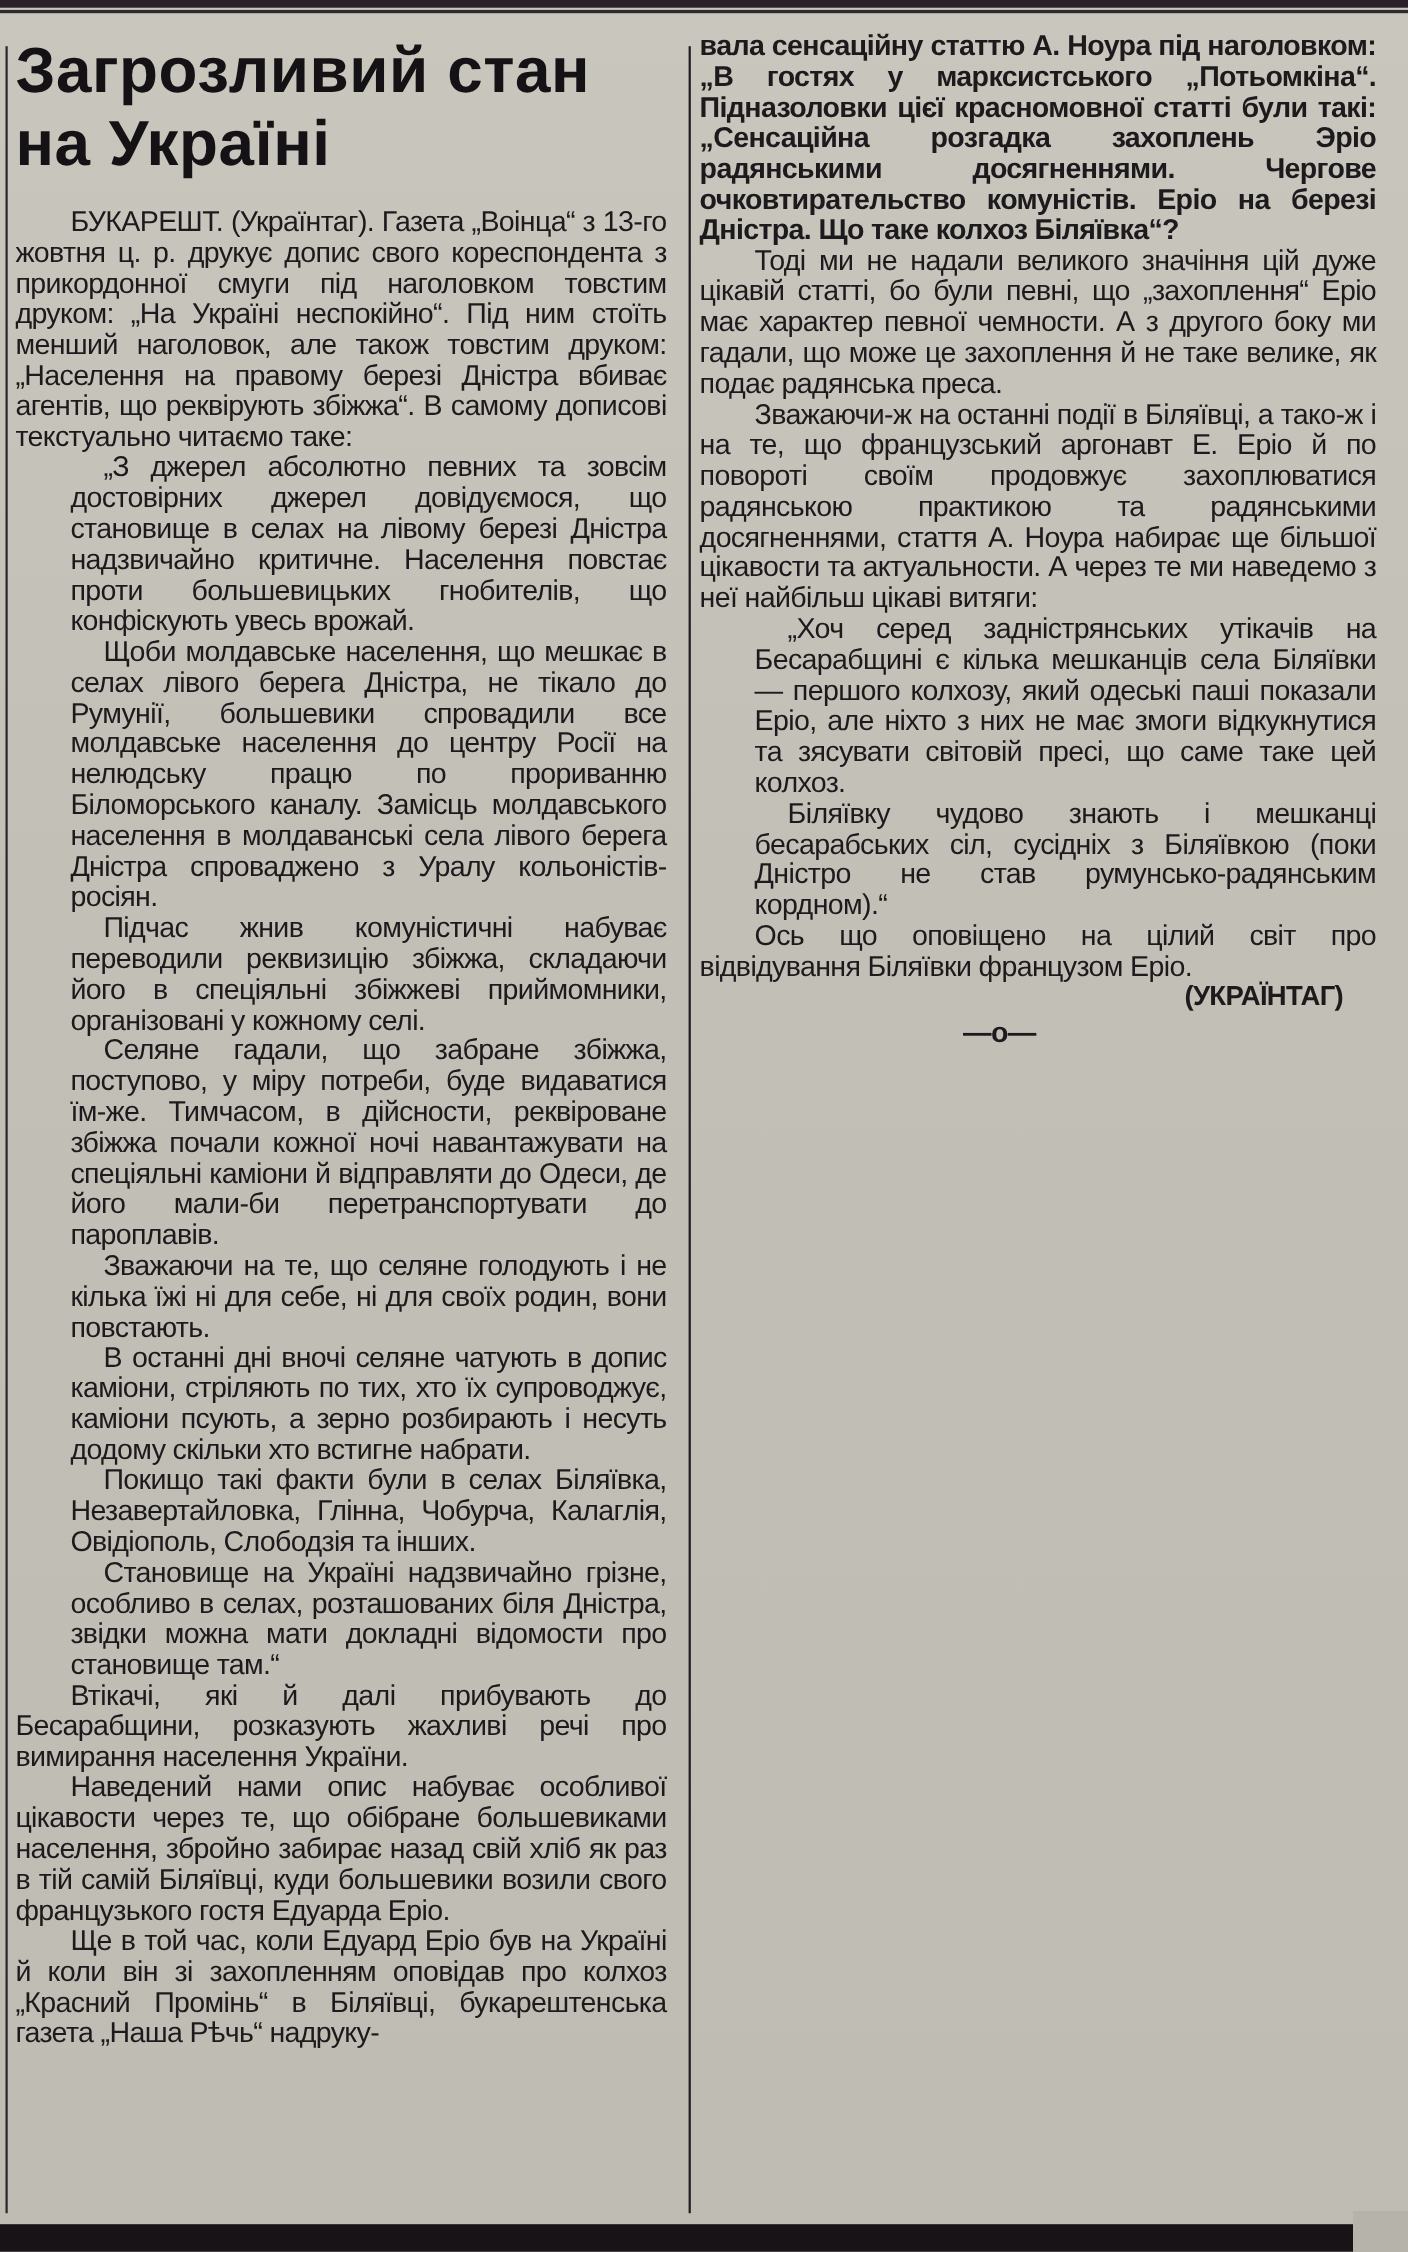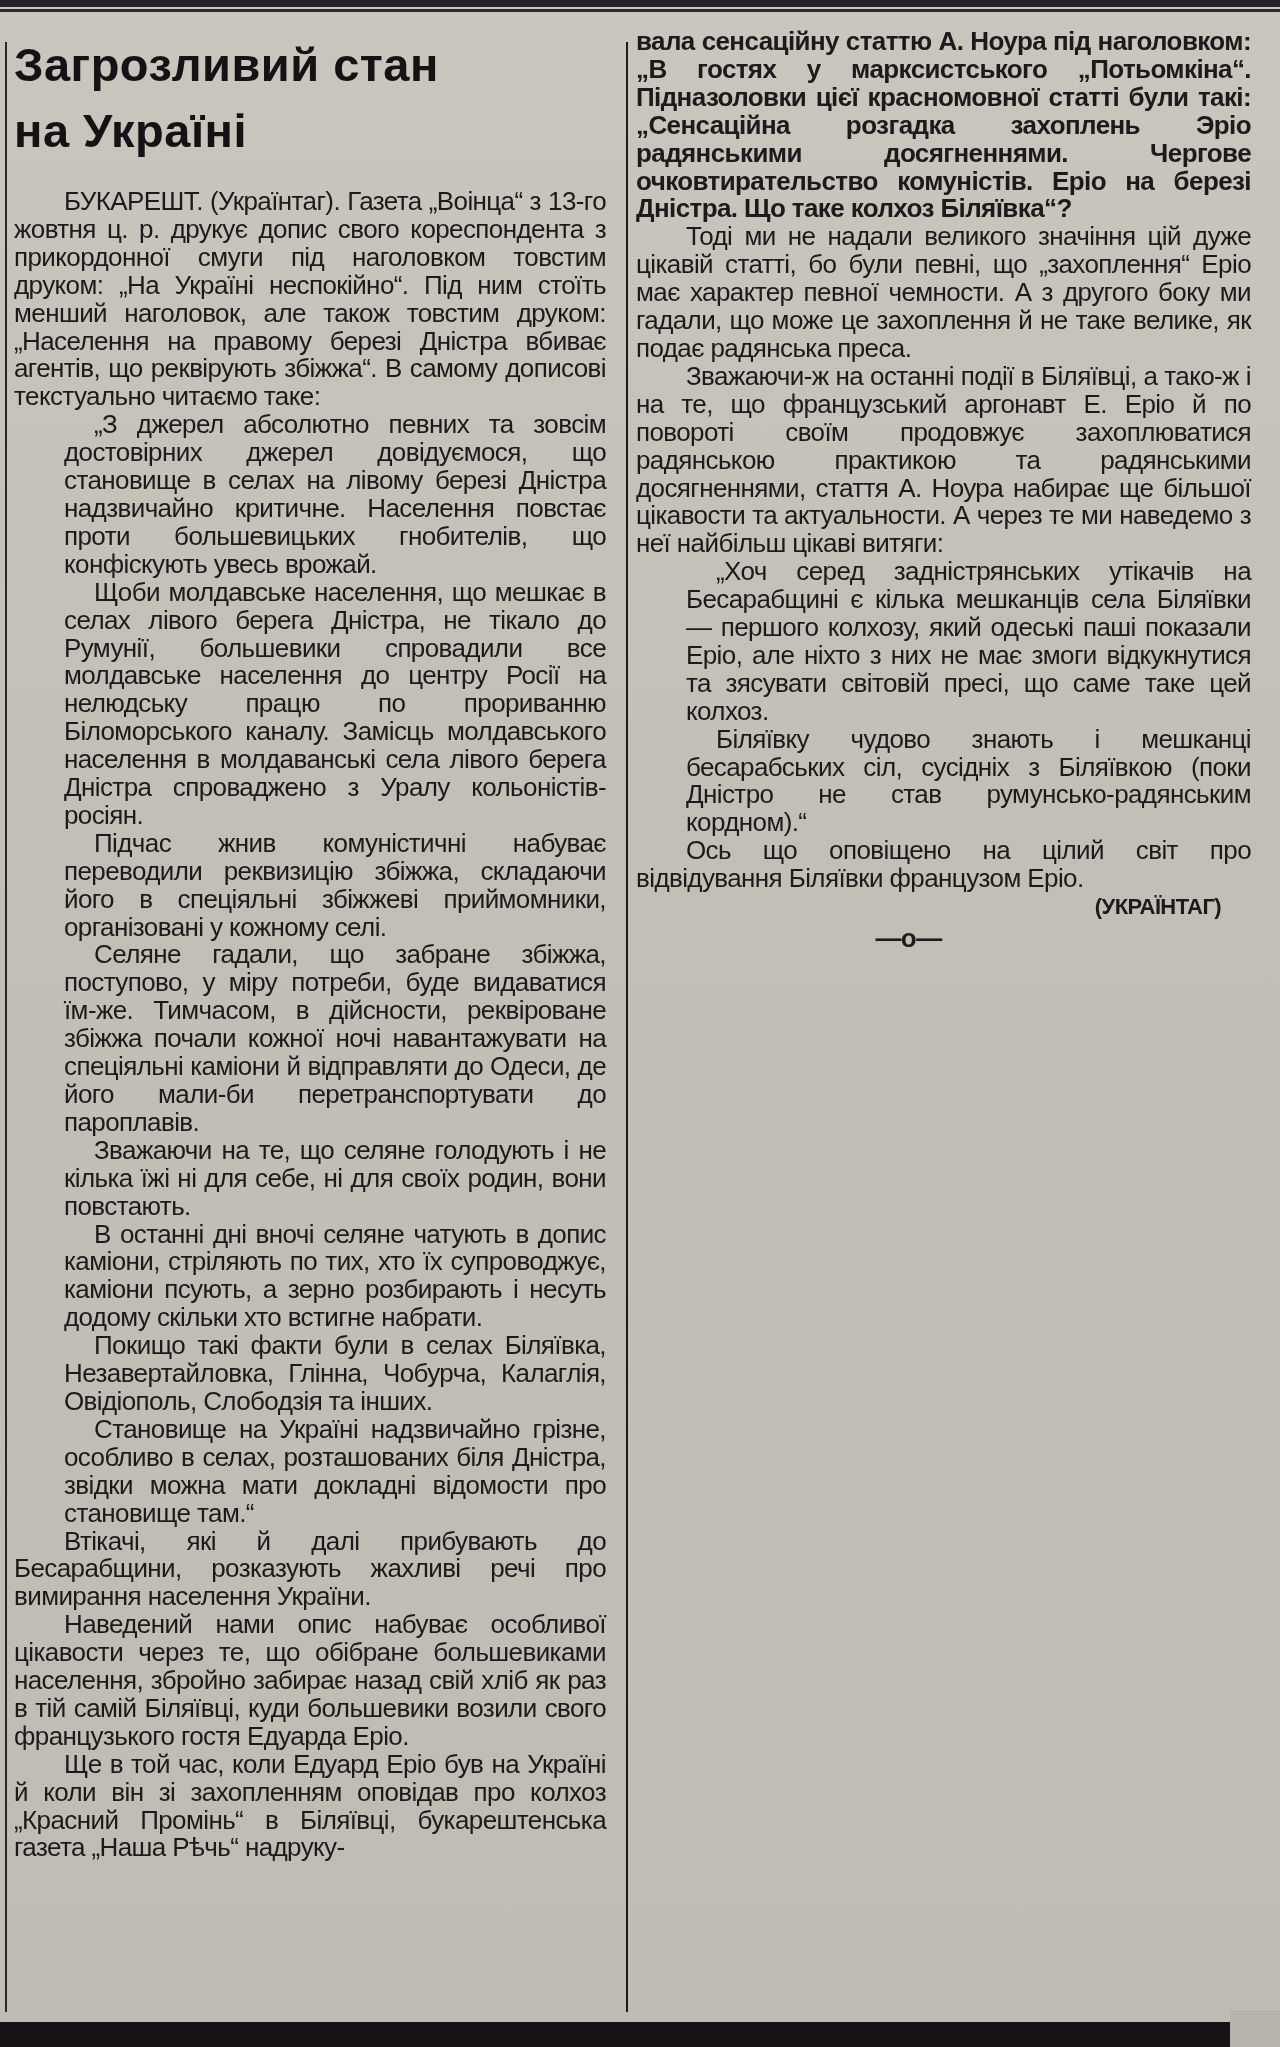--- a/index.html
+++ b/index.html
@@ -44,31 +44,31 @@
     text-align: justify;
     font-family: "Liberation Sans Narrow", "Liberation Sans", "DejaVu Sans Condensed", sans-serif;
     font-stretch: condensed;
     letter-spacing: -0.6px;
   }
   .col-left { left: 14px; top: 188px; width: 592px; }
   .col-right { left: 636px; top: 28px; width: 615px; }
   .headline {
     position: absolute; left: 14px; top: 32px; width: 600px;
     font-family: "Liberation Sans", "DejaVu Sans", sans-serif;
-    font-weight: bold; font-size: 47px; line-height: 66px;
+    font-weight: bold; font-size: 58px; line-height: 66px;
     letter-spacing: 0.5px; color: #151215;
     margin: 0;
   }
   p { margin: 0; text-indent: 50px; }
   p.noind { text-indent: 0; font-weight: bold; }
   p.quote { padding-left: 50px; text-indent: 30px; }
   .left-q { padding-left: 50px; text-indent: 30px; }
   .agency {
     text-align: right; padding-right: 30px; font-weight: bold;
-    font-size: 22px;
+    font-size: 25px;
   }
   .divider {
     text-align: center; font-weight: bold; padding-right: 70px; margin-top: 4px;
   }
 </style>
 </head>
 <body>
 
 <div class="page">
   <div class="top-band"></div>

